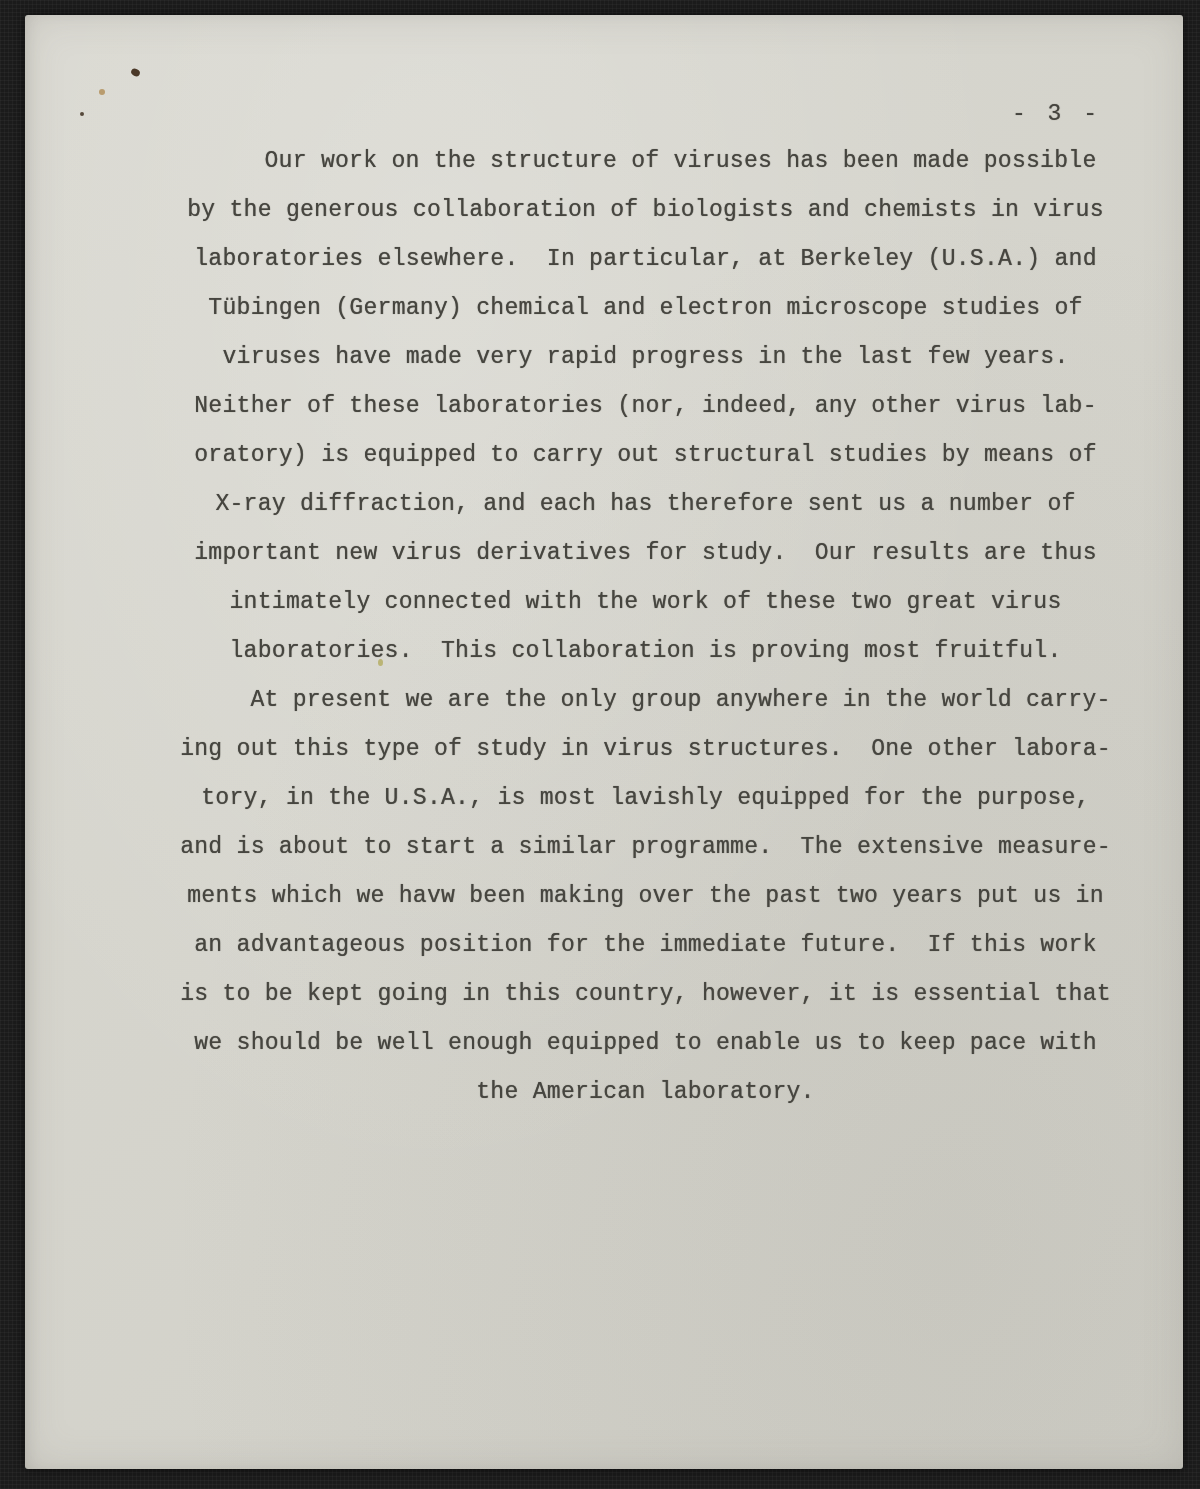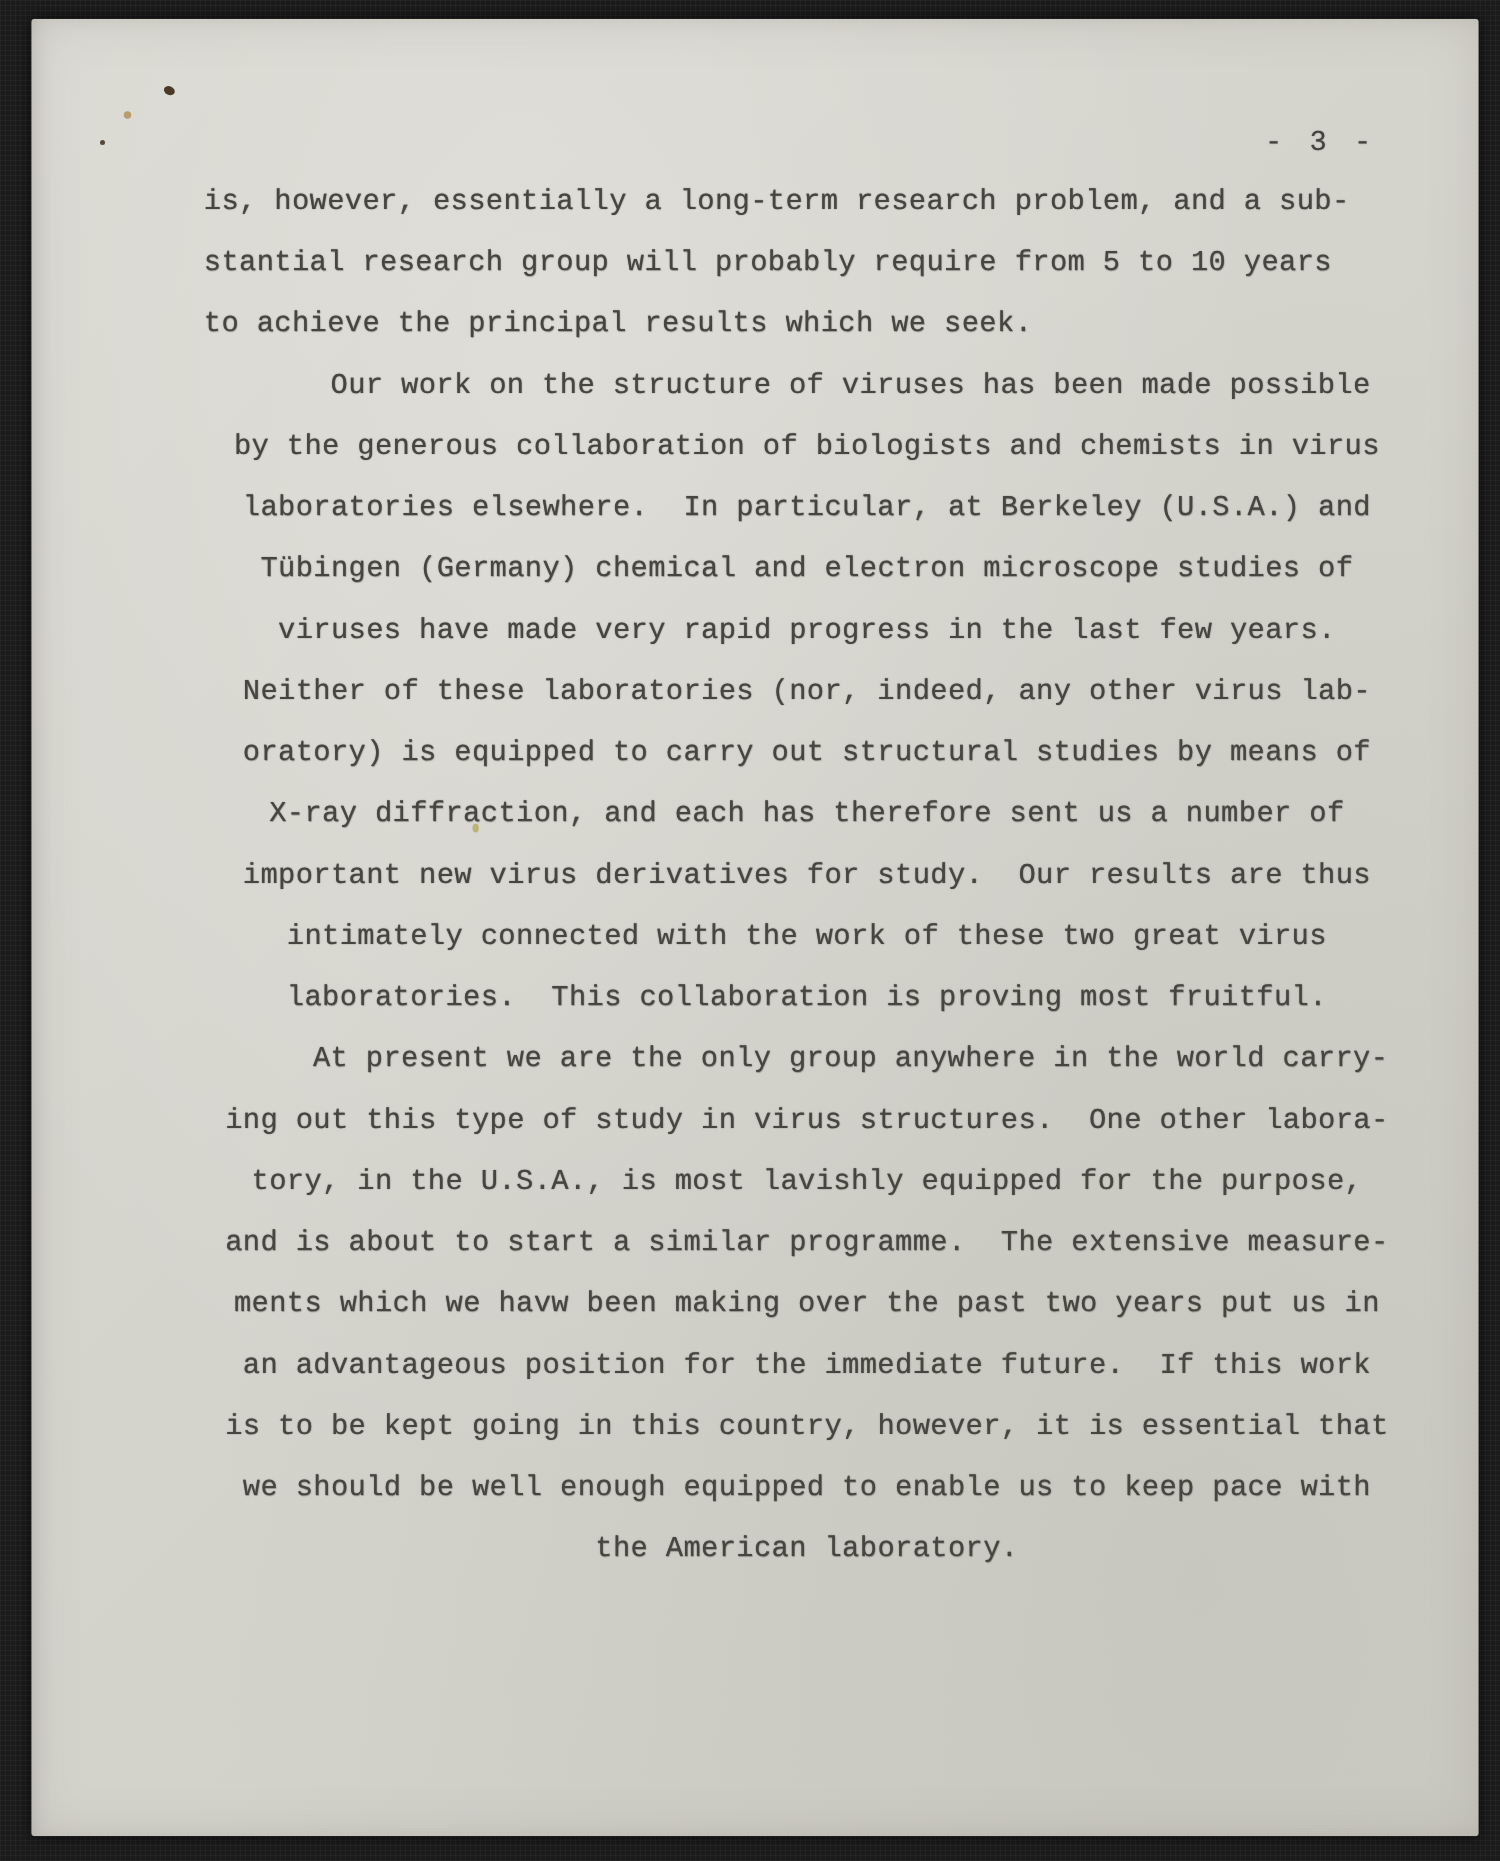--- a/index.html
+++ b/index.html
@@ -99,23 +99,20 @@
 
   <span class="speck s1"></span>
   <span class="speck s2"></span>
   <span class="speck s3"></span>
   <span class="speck s4"></span>
 
   <div class="page-number">- 3 -</div>
 
   <div class="content">
 
-    <p class="para">is, however, essentially a long-term research problem, and a sub-
-stantial research group will probably require from 5 to 10 years
-to achieve the principal results which we seek.</p>
 
 
     <p class="para indented">Our work on the structure of viruses has been made possible
 by the generous collaboration of biologists and chemists in virus
 laboratories elsewhere.  In particular, at Berkeley (U.S.A.) and
 Tübingen (Germany) chemical and electron microscope studies of
 viruses have made very rapid progress in the last few years.
 Neither of these laboratories (nor, indeed, any other virus lab-
 oratory) is equipped to carry out structural studies by means of
 X-ray diffraction, and each has therefore sent us a number of

